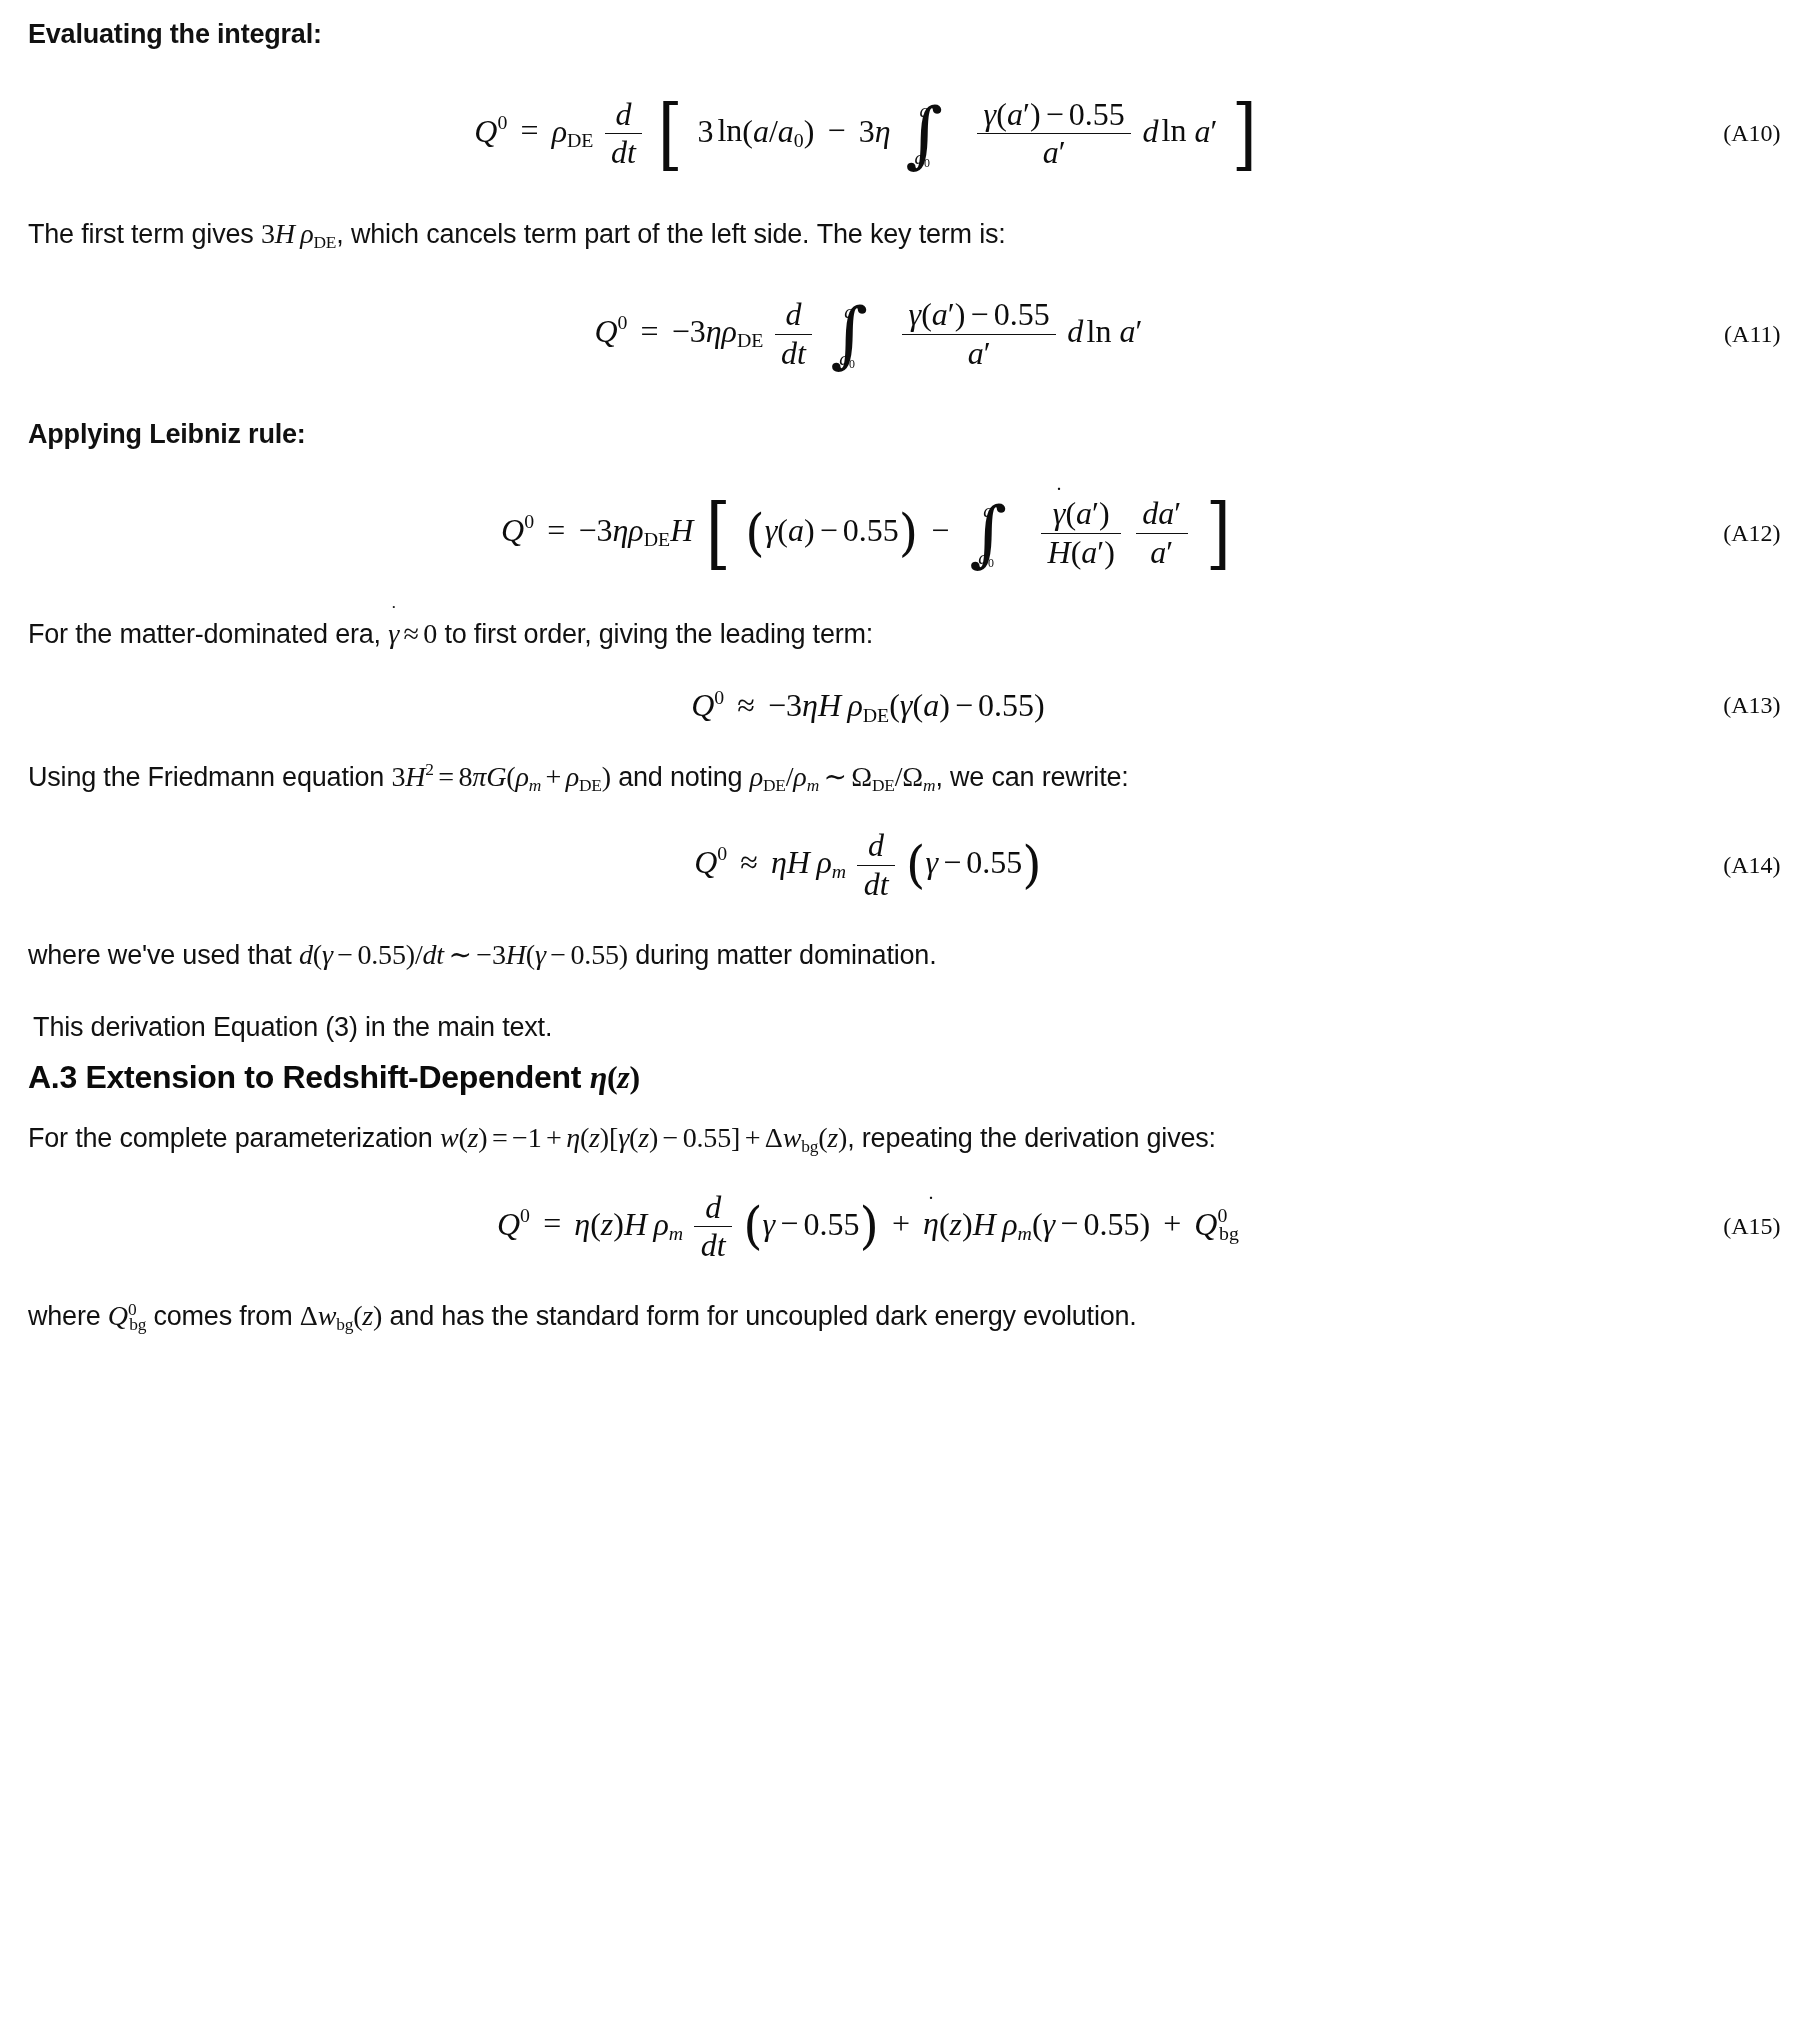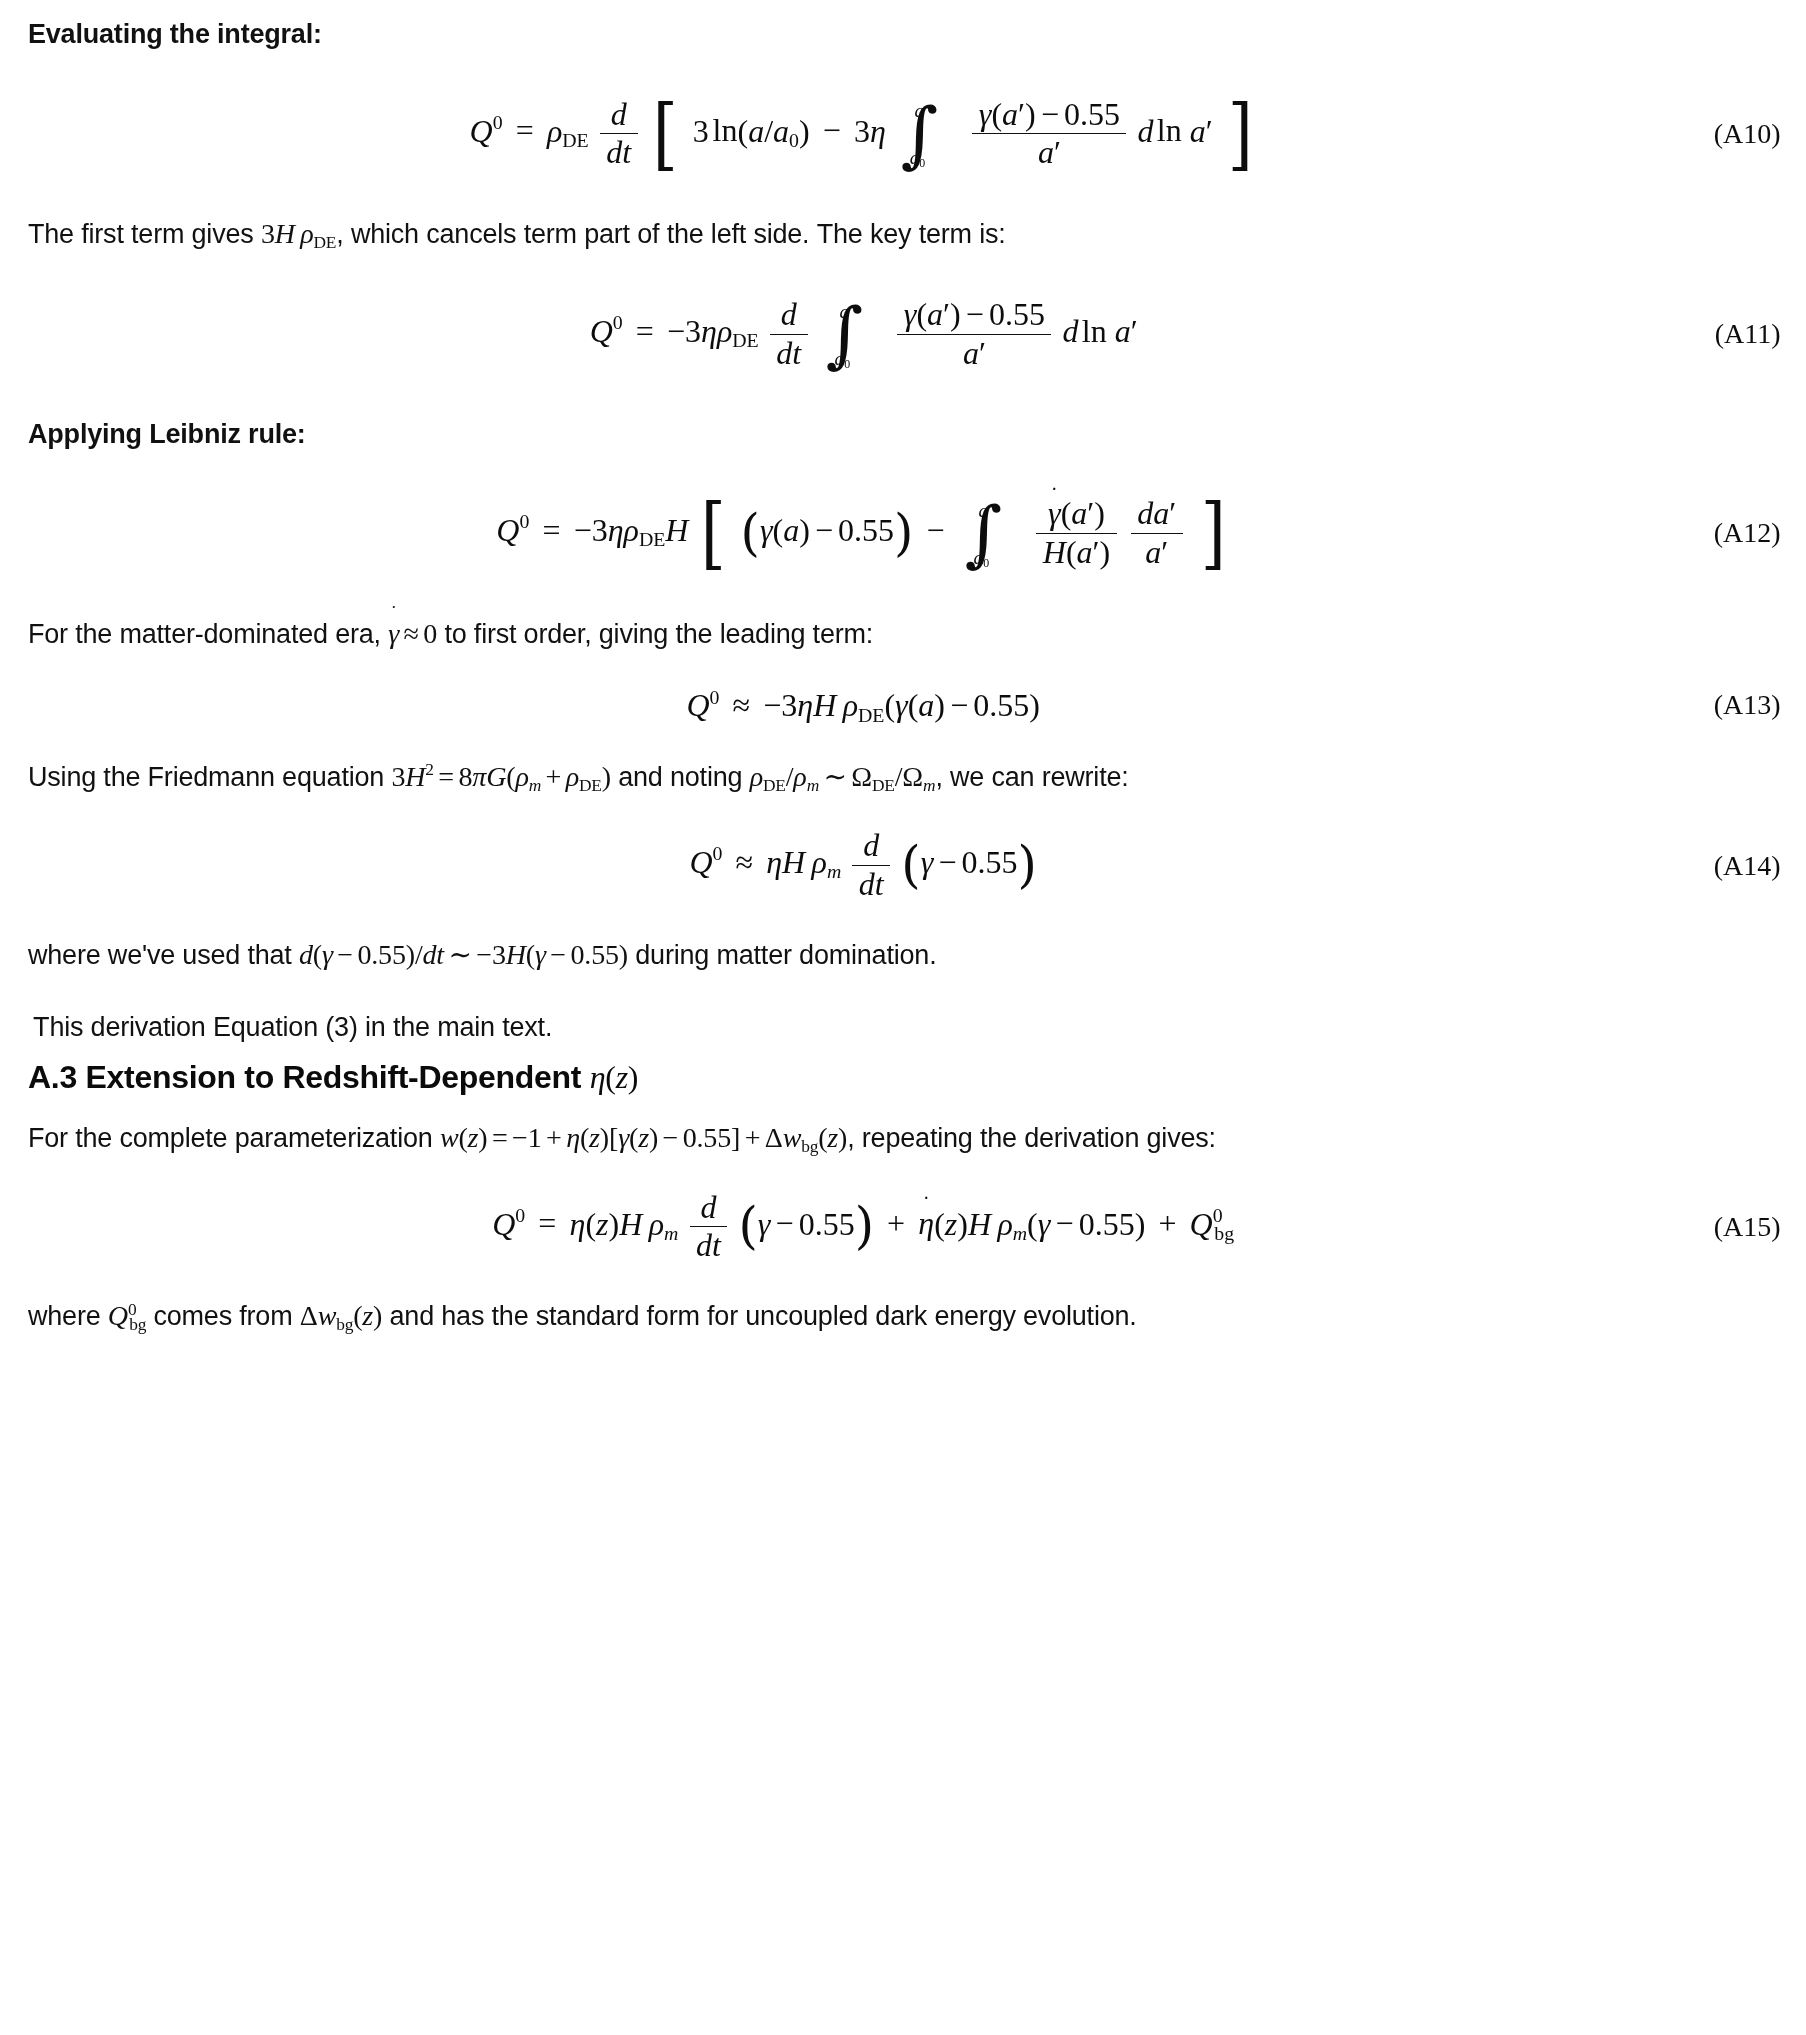--- a/index.html
+++ b/index.html
@@ -76,21 +76,21 @@
     flex: 1 1 auto;
     display: flex;
     justify-content: center;
     align-items: center;
     font-family: "Liberation Serif", "DejaVu Serif", serif;
     font-size: 32px;
   }
   .eqtag {
     flex: 0 0 auto;
     font-family: "Liberation Serif", "DejaVu Serif", serif;
-    font-size: 28px;
+    font-size: 24px;
     padding-left: 15.3px;
     white-space: nowrap;
   }
 
   
   .im {
     font-family: "Liberation Serif", "DejaVu Serif", serif;
     font-size: 1.04em;
     white-space: nowrap;
     margin-top: 27px;
@@ -341,21 +341,21 @@
   <div class="block-gap-md"></div>
 
   <p class="para" style="padding-left:5.1px">
     <span class="lead-bold">This derivation</span>&nbsp;<span>Equation (3) in the main text.</span>
   </p>
 
   <div class="block-gap-xs"></div>
 
   <h2 class="section-head">
     <span>A.3 Extension to Redshift-Dependent</span>
-    <span class="im" style="font-size:1.0em;font-weight:400;"><span class="mi">η</span><span class="mup">(</span><span class="mi">z</span><span class="mup">)</span></span>
+    <span class="im" style="font-size:1.0em;font-weight:700;"><span class="mi">η</span><span class="mup">(</span><span class="mi">z</span><span class="mup">)</span></span>
   </h2>
 
   <div class="block-gap-sm"></div>
 
   <p class="para">
     <span class="lead-bold">For the complete parameterization</span><span class="lead-bold">&nbsp;</span><span class="im lead-bold"><span class="mi">w</span><span class="mup">(</span><span class="mi">z</span><span class="mup">)</span><span class="op">=</span><span class="op" style="padding:0">−</span><span class="mup">1</span><span class="op">+</span><span class="mi">η</span><span class="mup">(</span><span class="mi">z</span><span class="mup">)[</span><span class="mi">γ</span><span class="mup">(</span><span class="mi">z</span><span class="mup">)</span><span class="op">−</span><span class="mup">0.55]</span><span class="op">+</span><span class="mup">Δ</span><span class="mi">w</span><sub class="s">bg</sub><span class="mup">(</span><span class="mi">z</span><span class="mup">)</span></span><span class="lead-bold">, repeating the derivation gives:</span>
   </p>
 
   <div class="block-gap-md"></div>
 

